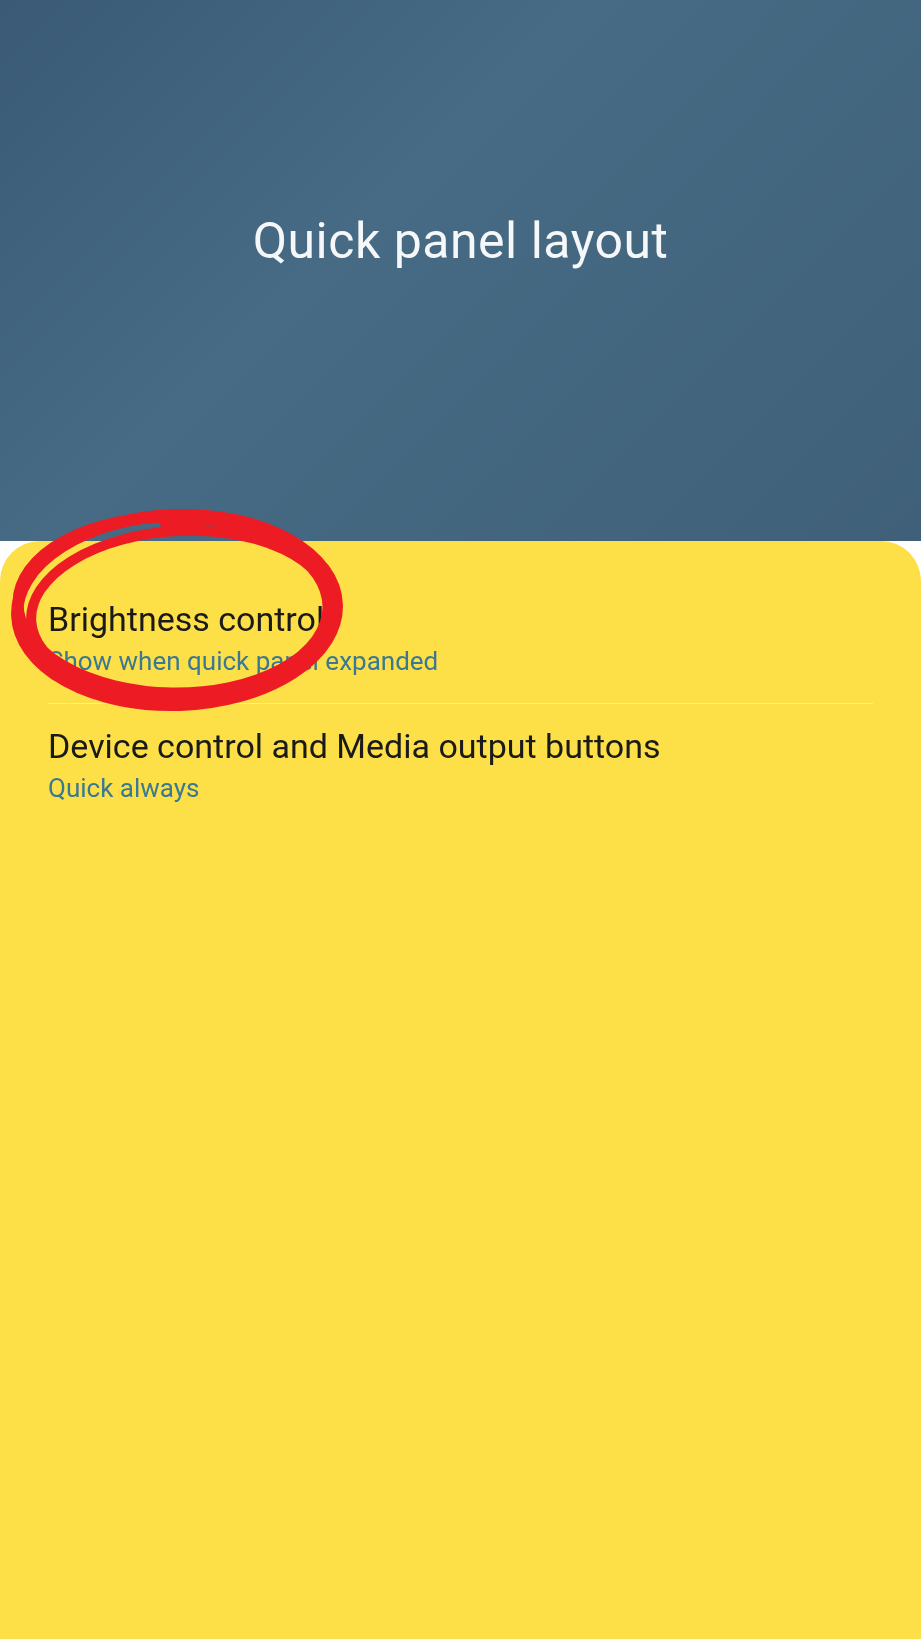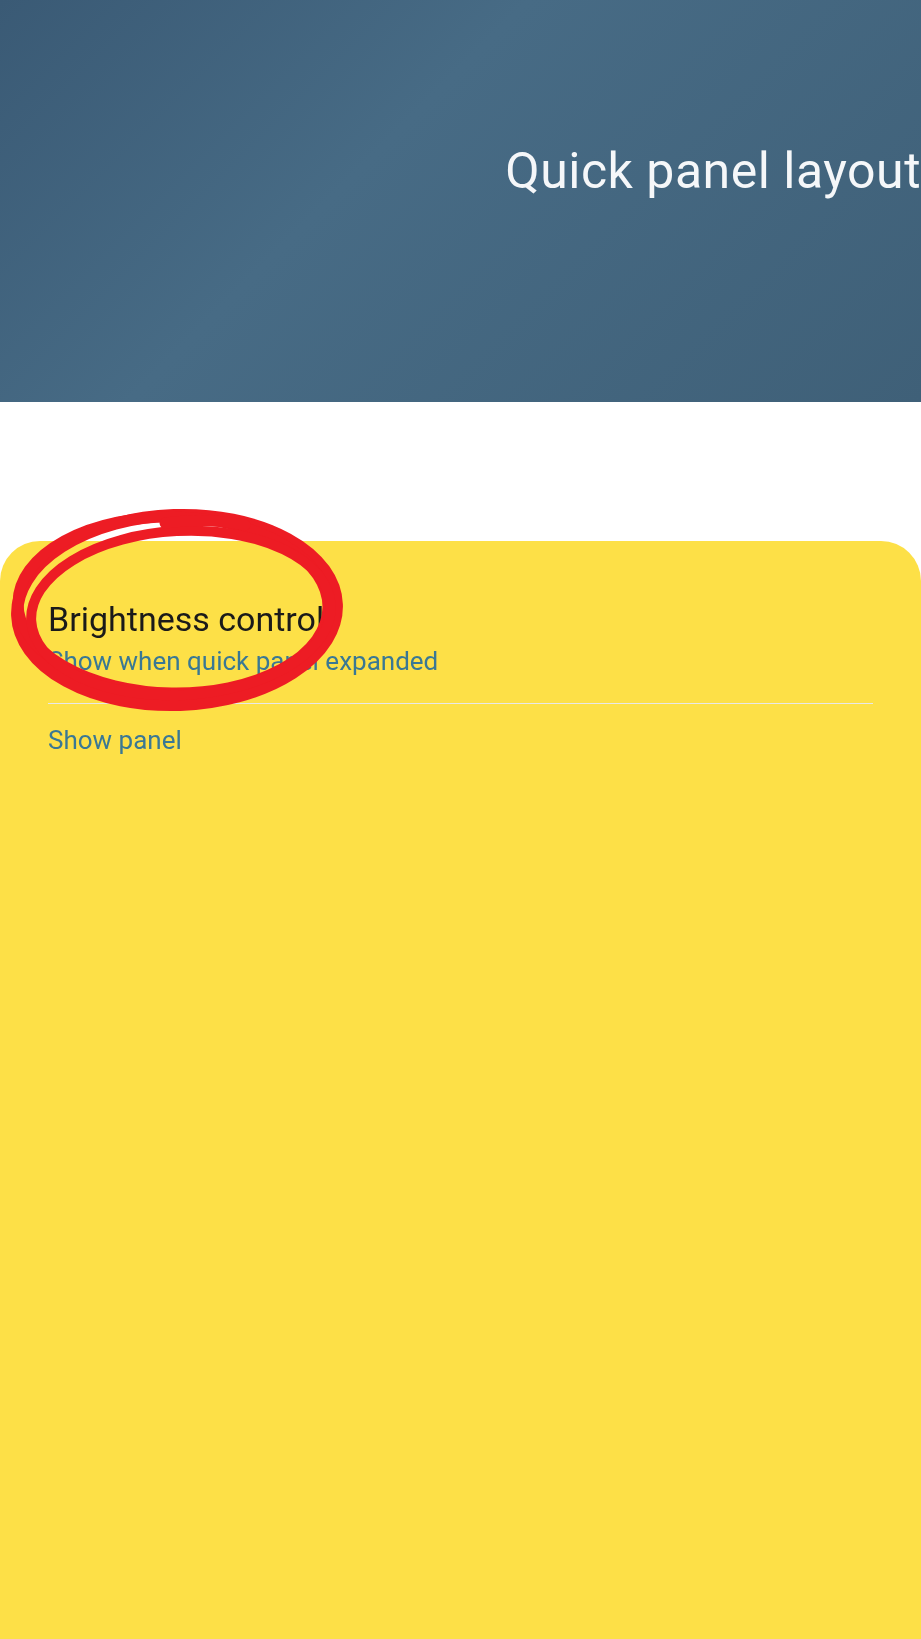--- a/index.html
+++ b/index.html
@@ -10,25 +10,25 @@
     body {
       width: 921px;
       height: 1639px;
       font-family: -apple-system, BlinkMacSystemFont, 'Segoe UI', Roboto, sans-serif;
       background: #ffffff;
       overflow: hidden;
       position: relative;
     }
     .header-section {
       width: 100%;
-      height: 402px;
+      height: 541px;
       background: linear-gradient(135deg, #3a5a75 0%, #476b85 40%, #3f6078 100%);
       display: flex;
       align-items: center;
-      justify-content: flex-end;
+      justify-content: center;
       position: relative;
     }
     .page-title {
       color: #f5f7f9;
       font-size: 50px;
       font-weight: 400;
       letter-spacing: 0.5px;
       margin-top: -60px;
     }
     .content-panel {
@@ -81,21 +81,22 @@
   <h1 class="page-title">Quick panel layout</h1>
 </div>
 
 <div class="content-panel">
   <div class="list-item">
     <div class="item-title">Brightness control</div>
     <div class="item-subtitle">Show when quick panel expanded</div>
   </div>
   <div class="divider"></div>
   <div class="list-item">
-    <div class="item-subtitle">Show panel</div>
+    <div class="item-title">Device control and Media output buttons</div>
+    <div class="item-subtitle">Quick always</div>
   </div>
 </div>
 
 <svg class="annotation-circle" viewBox="0 0 345 210">
   <ellipse cx="172" cy="105" rx="160" ry="95" fill="none" stroke="#ed1c24" stroke-width="12" transform="rotate(-2 172 105)"></ellipse>
   <ellipse cx="168" cy="100" rx="155" ry="88" fill="none" stroke="#ed1c24" stroke-width="11" transform="rotate(1 168 100)"></ellipse>
   <ellipse cx="176" cy="108" rx="150" ry="82" fill="none" stroke="#ed1c24" stroke-width="10" transform="rotate(-3 176 108)"></ellipse>
   <path d="M 240 20 Q 200 12 160 18" fill="none" stroke="#ed1c24" stroke-width="11" stroke-linecap="round"></path>
 </svg>
 

